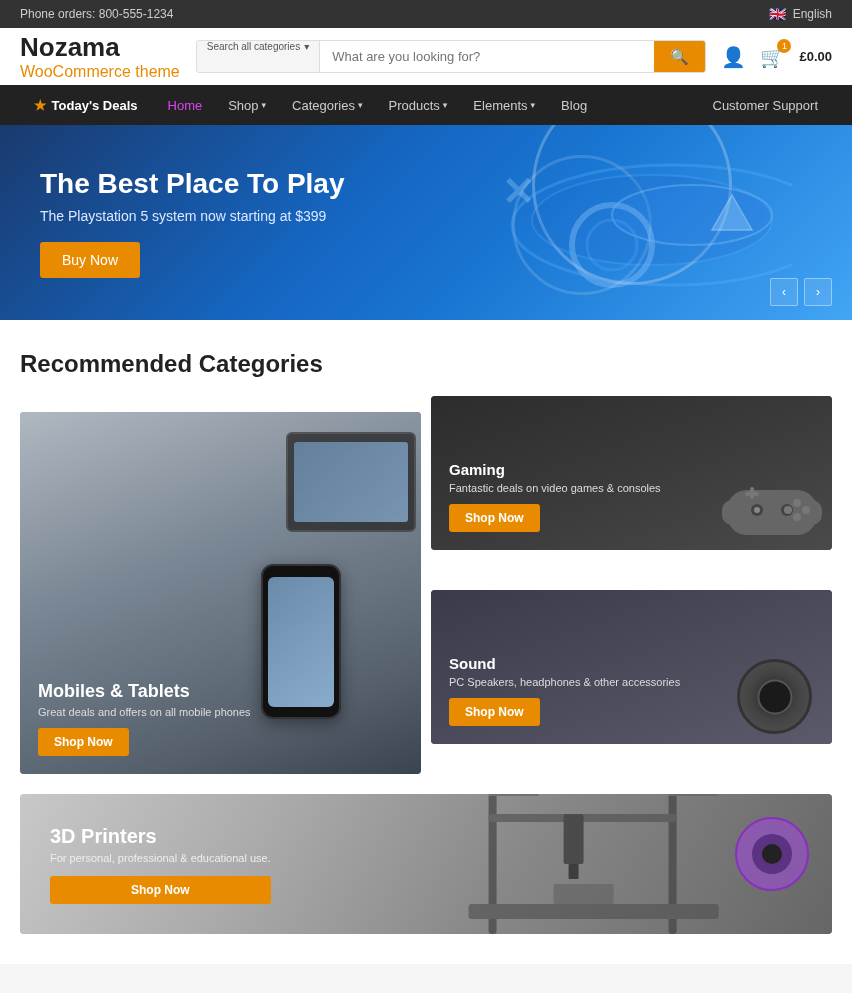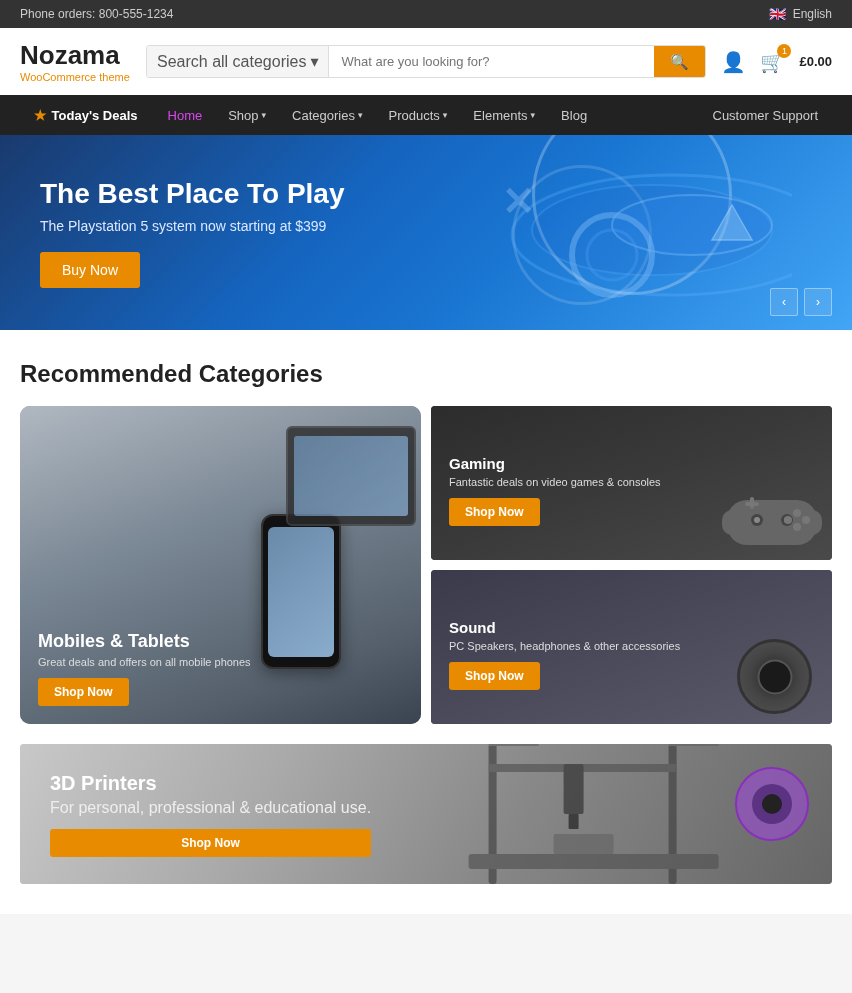--- a/index.html
+++ b/index.html
@@ -13,42 +13,42 @@
       padding: 6px 20px;
       display: flex;
       justify-content: space-between;
       align-items: center;
     }
     .top-bar-right { display: flex; align-items: center; gap: 6px; }
 
     
     .header {
       background: #fff;
-      padding: 12px 20px;
+      padding: 4px 20px;
       display: flex;
       align-items: center;
       gap: 16px;
     }
     .logo-wrap { min-width: 110px; }
     .logo-title { font-size: 26px; font-weight: 800; color: #222; }
-    .logo-sub { font-size: 11px; color: #e88b00; }
+    .logo-sub { font-size: 16px; color: #e88b00; }
     .search-bar {
       flex: 1;
       display: flex;
       border: 1px solid #ddd;
       border-radius: 3px;
       overflow: hidden;
     }
     .search-category {
       display: flex;
-      align-items: center;
+      align-items: flex-start;
       padding: 0 10px;
       background: #f5f5f5;
       border-right: 1px solid #ddd;
-      font-size: 16px;
+      font-size: 10px;
       color: #555;
       gap: 4px;
       cursor: pointer;
     }
     .search-input {
       flex: 1;
       border: none;
       outline: none;
       padding: 8px 12px;
       font-size: 13px;
@@ -176,23 +176,24 @@
     
     .categories-grid {
       display: grid;
       grid-template-columns: 1fr 1fr;
       gap: 10px;
     }
     .cat-large {
       grid-row: span 2;
       position: relative;
       background: #888;
-      border-radius: 10px;
+      border-radius: 4px;
       overflow: hidden;
-      height: 318px;
+      height: 362px;
+      margin-top: 16px;
     }
     .cat-small {
       position: relative;
       background: #555;
       border-radius: 4px;
       overflow: hidden;
       height: 154px;
     }
     
     .cat-mobiles-bg {
@@ -205,21 +206,21 @@
       width: 100%; height: 100%;
       position: absolute; top: 0; left: 0;
     }
     .cat-sound-bg {
       background: linear-gradient(160deg, #3a3a4a 0%, #4a4a5a 50%, #5a5a6a 100%);
       width: 100%; height: 100%;
       position: absolute; top: 0; left: 0;
     }
     .cat-overlay {
       position: absolute;
-      bottom: 16px; left: 0; right: 0;
+      bottom: 0; left: 0; right: 0;
       padding: 16px 18px 18px;
     }
     .cat-large .cat-overlay { bottom: 0; }
     .cat-name { font-size: 18px; font-weight: 700; color: #fff; margin-bottom: 4px; }
     .cat-small .cat-name { font-size: 15px; }
     .cat-desc { font-size: 11px; color: #ddd; margin-bottom: 10px; }
     .shop-now-btn {
       background: #e88b00;
       color: #fff;
       border: none;
@@ -264,21 +265,21 @@
     }
     .printers-overlay {
       position: absolute;
       left: 30px;
       top: 0; bottom: 0;
       display: flex;
       flex-direction: column;
       justify-content: center;
     }
     .printers-name { font-size: 20px; font-weight: 700; color: #fff; margin-bottom: 4px; }
-    .printers-desc { font-size: 16px; color: #eee; margin-bottom: 12px; }
+    .printers-desc { font-size: 11px; color: #eee; margin-bottom: 12px; }
 
     
     .flag-emoji { font-size: 14px; }
   </style>
 </head>
 <body>
 
 <div class="top-bar">
   <span>Phone orders: 800-555-1234</span>
   <div class="top-bar-right">

